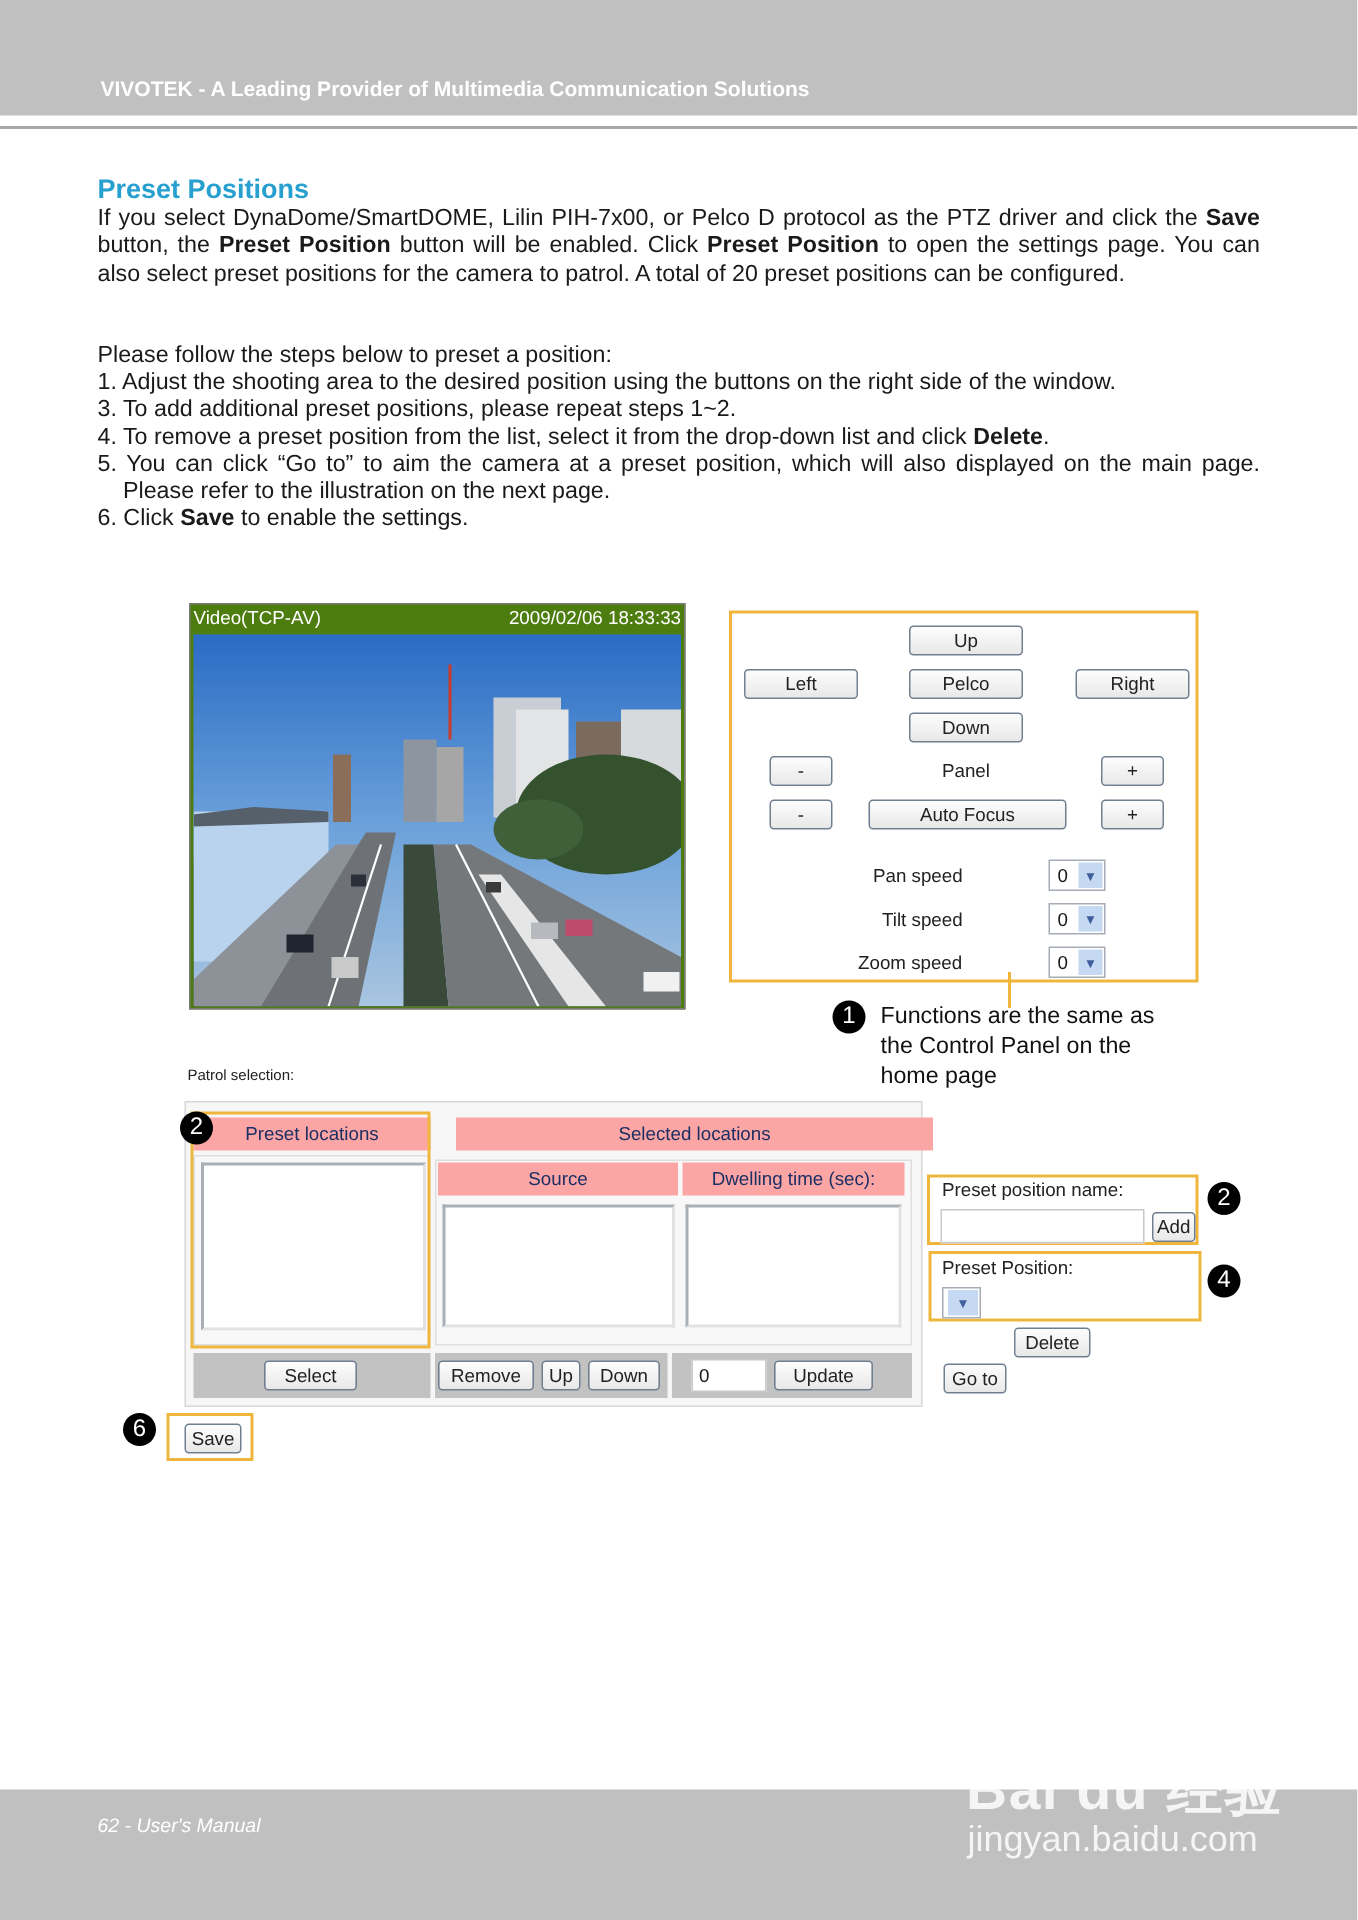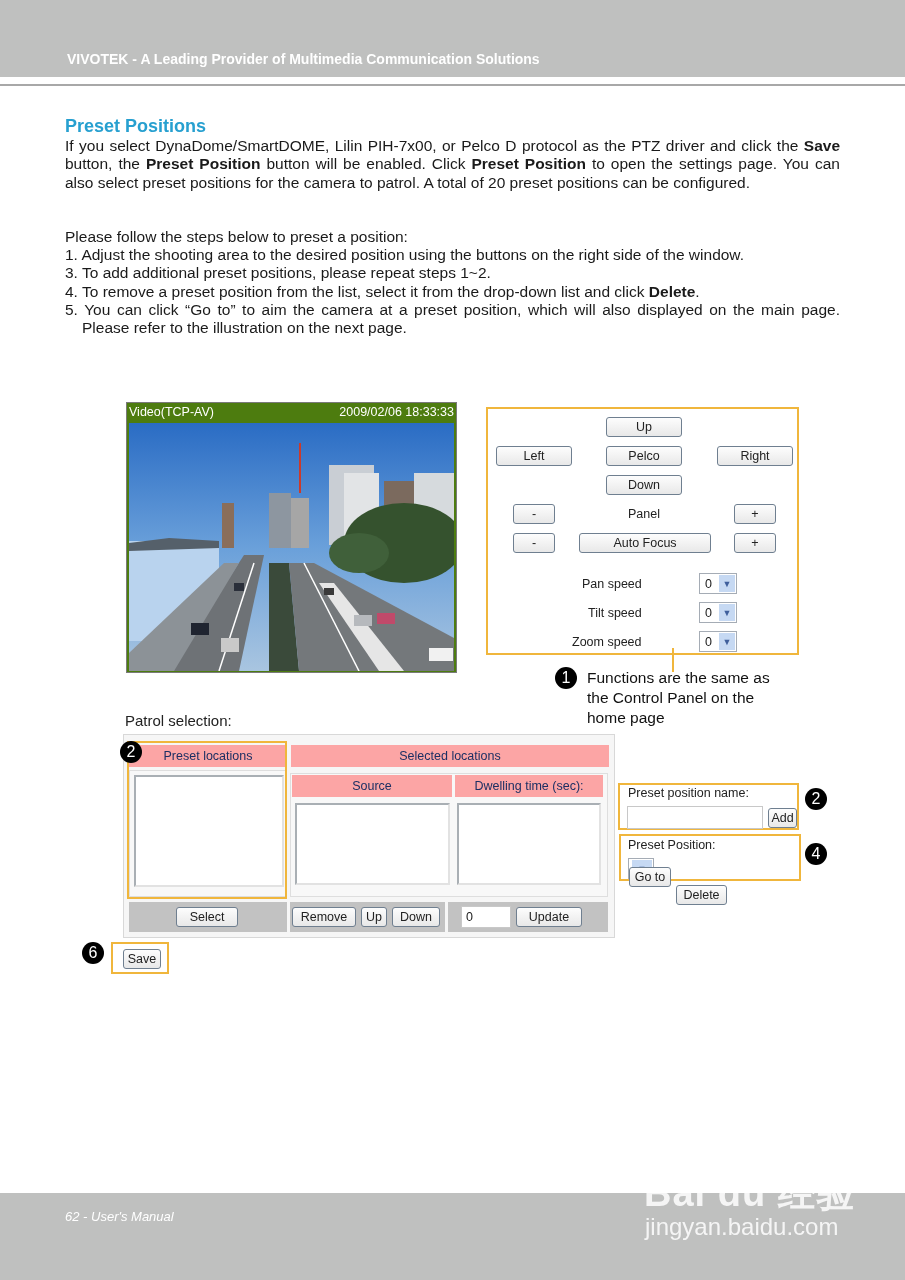--- a/index.html
+++ b/index.html
@@ -32,21 +32,21 @@
   .lbl { position: absolute; font-size: 12.5px; color: #222; }
   .sel { position: absolute; width: 38px; height: 21px; border: 1px solid #a5acb5; background: #fff; font-size: 12.5px; }
   .sel .v { position: absolute; left: 5px; top: 3px; }
   .sel .arr { position: absolute; right: 1px; top: 1px; width: 16px; height: 17px; background: #c6d9f3; color: #3f5f9c; font-size: 9px; display:flex; align-items:center; justify-content:center; }
 
   .connector { position: absolute; left: 672px; top: 648px; width: 2px; height: 24px; background: #f0b63c; }
   .badge { position: absolute; width: 22px; height: 22px; border-radius: 50%; background: #000; color: #fff; font-size: 16px; display: flex; align-items: center; justify-content: center; font-family: "Liberation Sans", sans-serif; }
   .callout-text { position: absolute; left: 587px; top: 668px; width: 200px; font-size: 15.5px; line-height: 20px; color: #111; }
 
   
-  .patrol-label { position: absolute; left: 125px; top: 712px; font-size: 15px; color: #222; }
+  .patrol-label { position: absolute; left: 125px; top: 712px; font-size: 10px; color: #222; }
   .patrol { position: absolute; left: 123px; top: 734px; width: 492px; height: 204px; border: 1px solid #d8d8d8; background: #f6f6f6; }
   .hdr { position: absolute; background: #fca5a5; color: #1c2f63; font-size: 12.5px; display: flex; align-items: center; justify-content: center; }
   .listbox { position: absolute; background: #fff; border: 2px solid #a9afb4; border-right-color: #e2e2e2; border-bottom-color: #e2e2e2; }
   .cell { position: absolute; border: 1px solid #dedede; background: #f8f8f8; }
   .barbg { position: absolute; background: #c2c2c2; }
   .txtin { position: absolute; background: #fff; border: 1px solid #c8c8c8; font-size: 12.5px; padding: 3px 4px; }
   .orange { position: absolute; border: 2px solid #f0b63c; }
 
   .footer-band { position: absolute; left: 0; top: 1193px; width: 905px; height: 87px; background: #bfc0bf; }
   .footer-text { position: absolute; left: 65px; top: 1209px; font-size: 13px; font-style: italic; color: #fff; }
@@ -65,20 +65,21 @@
 <div class="para intro">
   <span>If you select DynaDome/SmartDOME, Lilin PIH-7x00, or Pelco D protocol as the PTZ driver and click the </span><b>Save</b><span> button, the </span><b>Preset Position</b><span> button will be enabled. Click </span><b>Preset Position</b><span> to open the settings page. You can also select preset positions for the camera to patrol. A total of 20 preset positions can be configured.</span>
 </div>
 
 <div class="steps">
   <span class="step">Please follow the steps below to preset a position:</span>
   <span class="step">1. Adjust the shooting area to the desired position using the buttons on the right side of the window.</span>
   <span class="step">3. To add additional preset positions, please repeat steps 1~2.</span>
   <span class="step"><span>4. To remove a preset position from the list, select it from the drop-down list and click </span><b>Delete</b><span>.</span></span>
   <span class="step indent">5. You can click “Go to” to aim the camera at a preset position, which will also displayed on the main page. Please refer to the illustration on the next page.</span>
+  <span class="step"><span>6. Click </span><b>Save</b><span> to enable the settings.</span></span>
 </div>
 
 <div class="video">
   <div class="video-bar">
     <span>Video(TCP-AV)</span>
     <span>2009/02/06 18:33:33</span>
   </div>
   <div class="video-img">
     <svg width="325" height="248" viewBox="0 0 325 248">
       <rect x="0" y="0" width="325" height="248" fill="url(#sky)"></rect>
@@ -151,21 +152,21 @@
   </div>
 </div>
 
 <div class="connector"></div>
 <div class="badge" style="left:555px;top:667px;">1</div>
 <div class="callout-text">Functions are the same as the Control Panel on the home page</div>
 
 <div class="patrol-label">Patrol selection:</div>
 <div class="patrol">
   <div class="hdr" style="left:5px;top:10px;width:158px;height:22px;">Preset locations</div>
-  <div class="hdr" style="left:167px;top:10px;width:318px;height:22px;text-align:right;">Selected locations</div>
+  <div class="hdr" style="left:180px;top:10px;width:318px;height:22px;text-align:right;">Selected locations</div>
 
   <div class="cell" style="left:5px;top:35px;width:158px;height:127px;"></div>
   <div class="listbox" style="left:10px;top:40px;width:150px;height:112px;"></div>
 
   <div class="cell" style="left:166px;top:38px;width:318px;height:124px;"></div>
   <div class="hdr" style="left:168px;top:40px;width:160px;height:22px;">Source</div>
   <div class="hdr" style="left:331px;top:40px;width:148px;height:22px;">Dwelling time (sec):</div>
   <div class="listbox" style="left:171px;top:68px;width:155px;height:82px;"></div>
   <div class="listbox" style="left:333px;top:68px;width:144px;height:82px;"></div>
 
@@ -191,21 +192,21 @@
 <div class="btn" style="left:768px;top:808px;width:29px;height:20px;">Add</div>
 <div class="badge" style="left:805px;top:788px;">2</div>
 
 <div class="orange" style="left:619px;top:834px;width:182px;height:47px;"></div>
 <div class="lbl" style="left:628px;top:838px;">Preset Position:</div>
 <div class="sel" style="left:628px;top:858px;width:26px;height:21px;">
   <span class="arr" style="width:20px;">▼</span>
 </div>
 <div class="badge" style="left:805px;top:843px;">4</div>
 
-<div class="btn" style="left:629px;top:867px;width:42px;">Go to</div>
+<div class="btn" style="left:629px;top:909px;width:42px;">Go to</div>
 <div class="btn" style="left:676px;top:885px;width:51px;">Delete</div>
 
 <div class="badge" style="left:82px;top:942px;">6</div>
 <div class="orange" style="left:111px;top:942px;width:58px;height:32px;"></div>
 <div class="btn" style="left:123px;top:949px;width:38px;height:20px;">Save</div>
 
 <div class="footer-band"></div>
 <div class="footer-text">62 - User's Manual</div>
 <div class="watermark1">Bai&nbsp;du&nbsp;经验</div>
 <div class="watermark2">jingyan.baidu.com</div>

